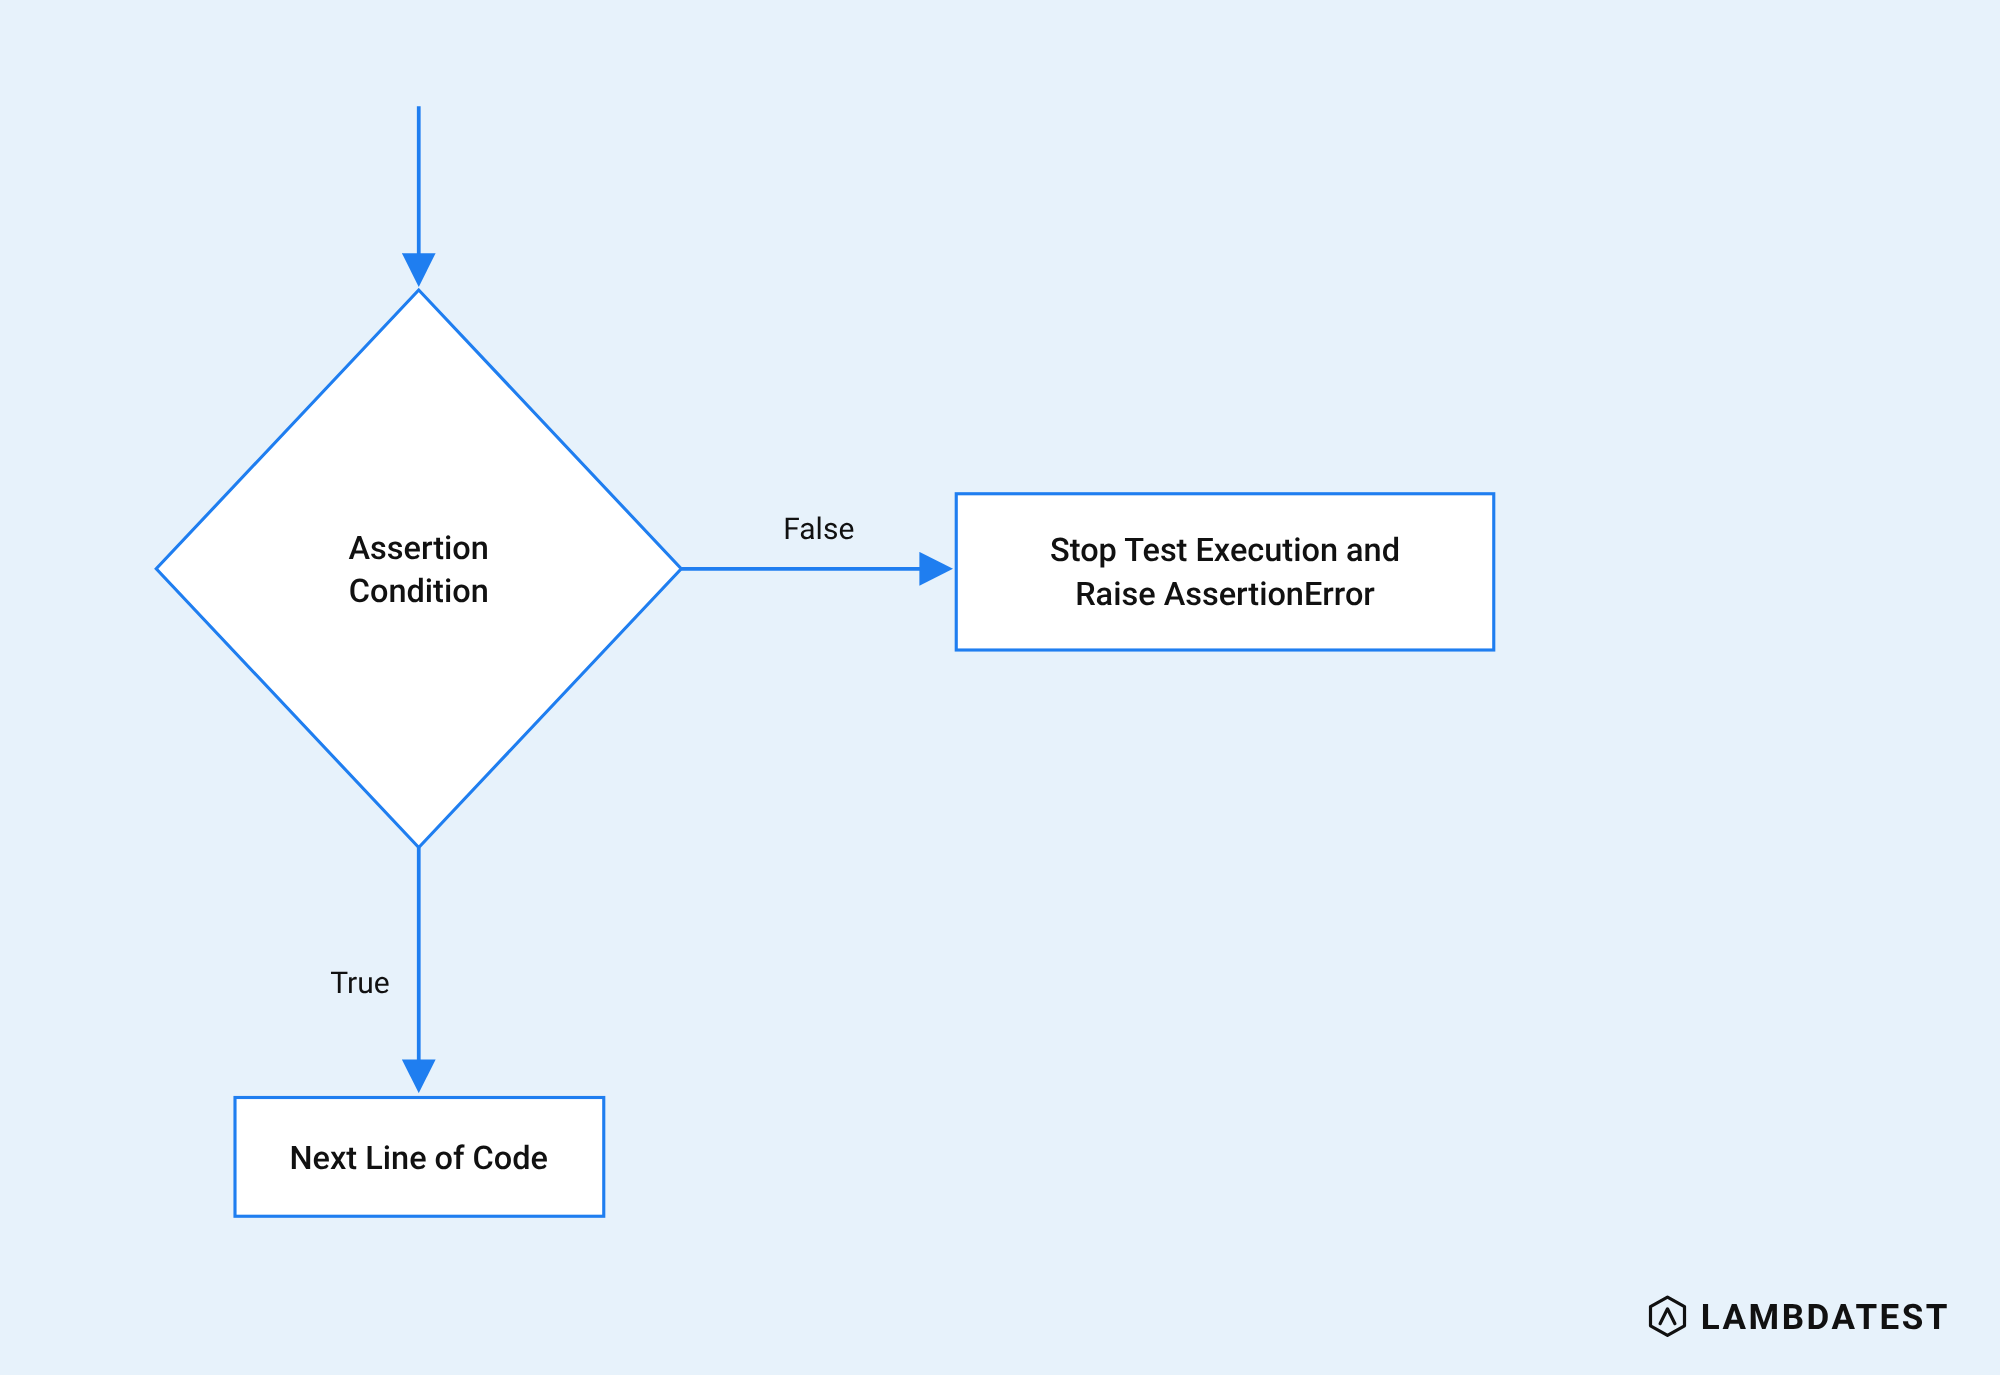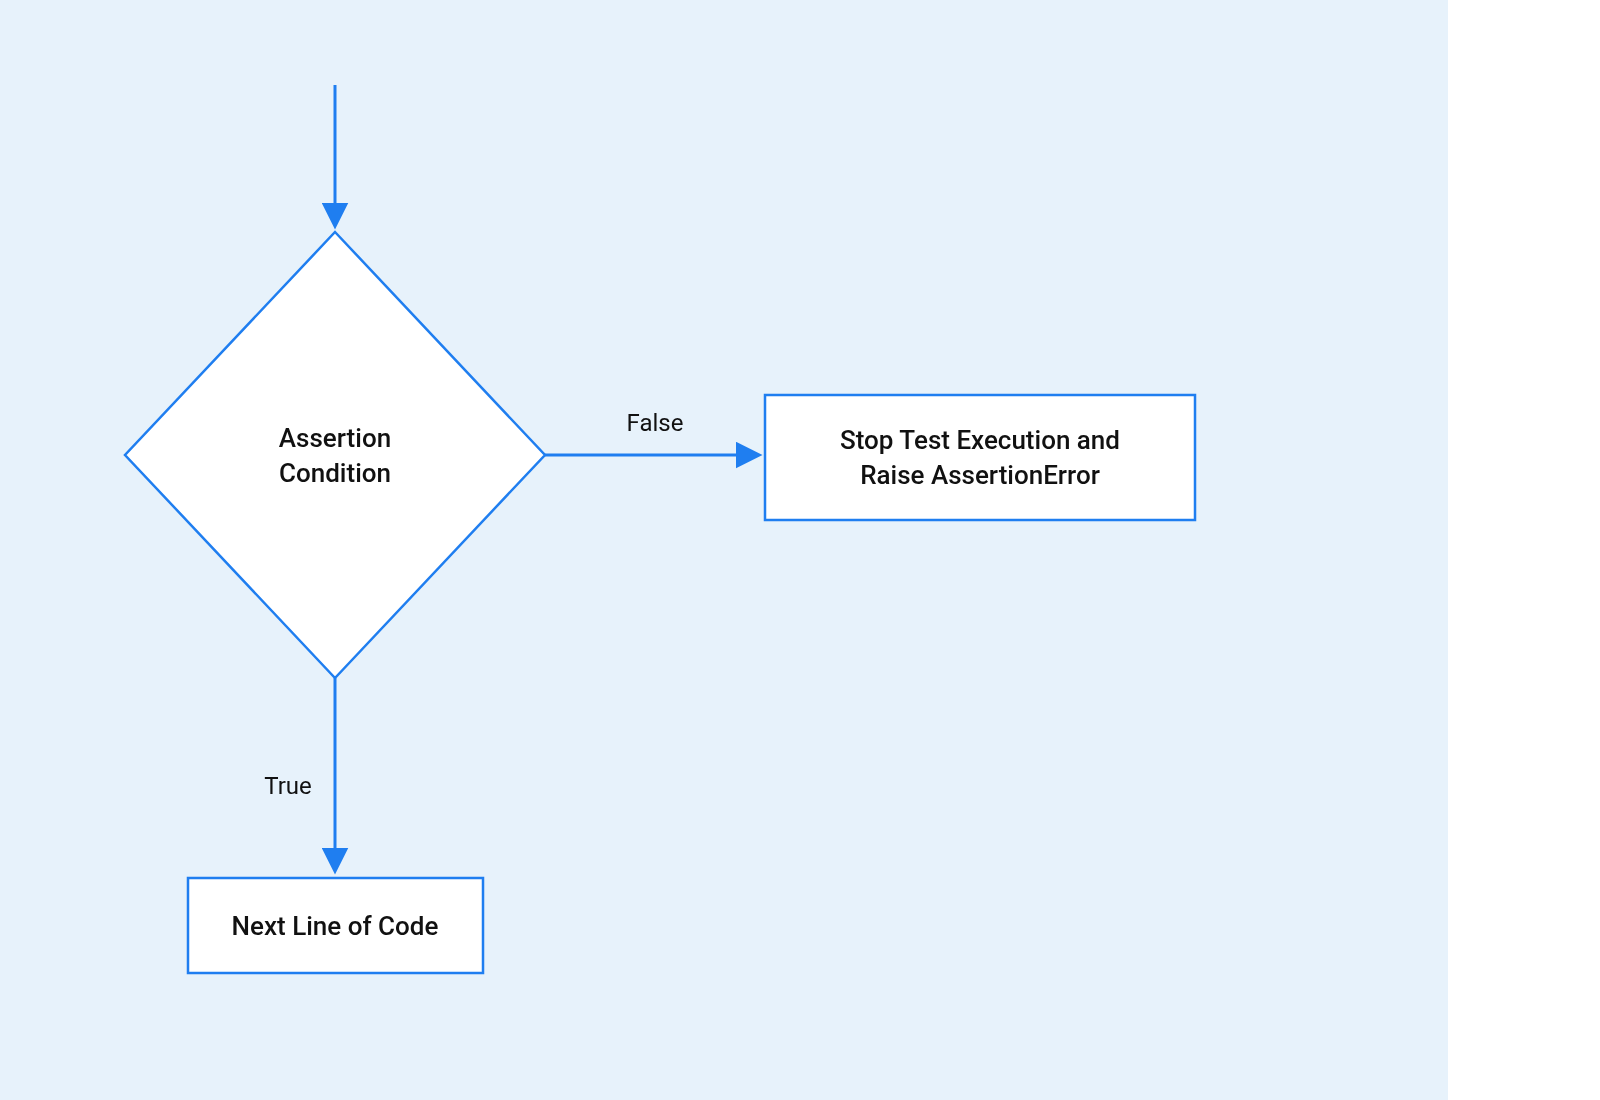--- a/index.html
+++ b/index.html
@@ -5,21 +5,21 @@
   html, body {
     margin: 0;
     padding: 0;
     width: 1600px;
     height: 1100px;
     background: #ffffff;
     font-family: -apple-system, BlinkMacSystemFont, "Segoe UI", Roboto, Helvetica, Arial, sans-serif;
   }
   .canvas {
     position: relative;
-    width: 1448px;
+    width: 1600px;
     height: 1100px;
     background: #e7f2fb;
   }
   svg.flow {
     position: absolute;
     left: 0;
     top: 0;
   }
   .node-text {
     font-size: 26px;
@@ -81,14 +81,22 @@
 
     <line x1="335" y1="678" x2="335" y2="870" stroke="#1f7ef0" stroke-width="3" marker-end="url(#arrow)"></line>
     <text x="288" y="788" class="edge-label" text-anchor="end">True</text>
 
     <g>
       <rect x="188" y="878" width="295" height="95" fill="#ffffff" stroke="#1f7ef0" stroke-width="2.5"></rect>
       <text x="335" y="928" class="node-text">Next Line of Code</text>
     </g>
   </svg>
 
+  <div class="brand">
+    <svg width="34" height="34" viewBox="0 0 40 40">
+
+      <polygon points="20,2 36,11 36,29 20,38 4,29 4,11" fill="none" stroke="#111" stroke-width="3" stroke-linejoin="round"></polygon>
+      <path d="M13 27 L20 13 L27 27" fill="none" stroke="#111" stroke-width="3" stroke-linecap="round" stroke-linejoin="round"></path>
+    </svg>
+    <span>LAMBDATEST</span>
+  </div>
 
 </div>
 
 </body></html>

